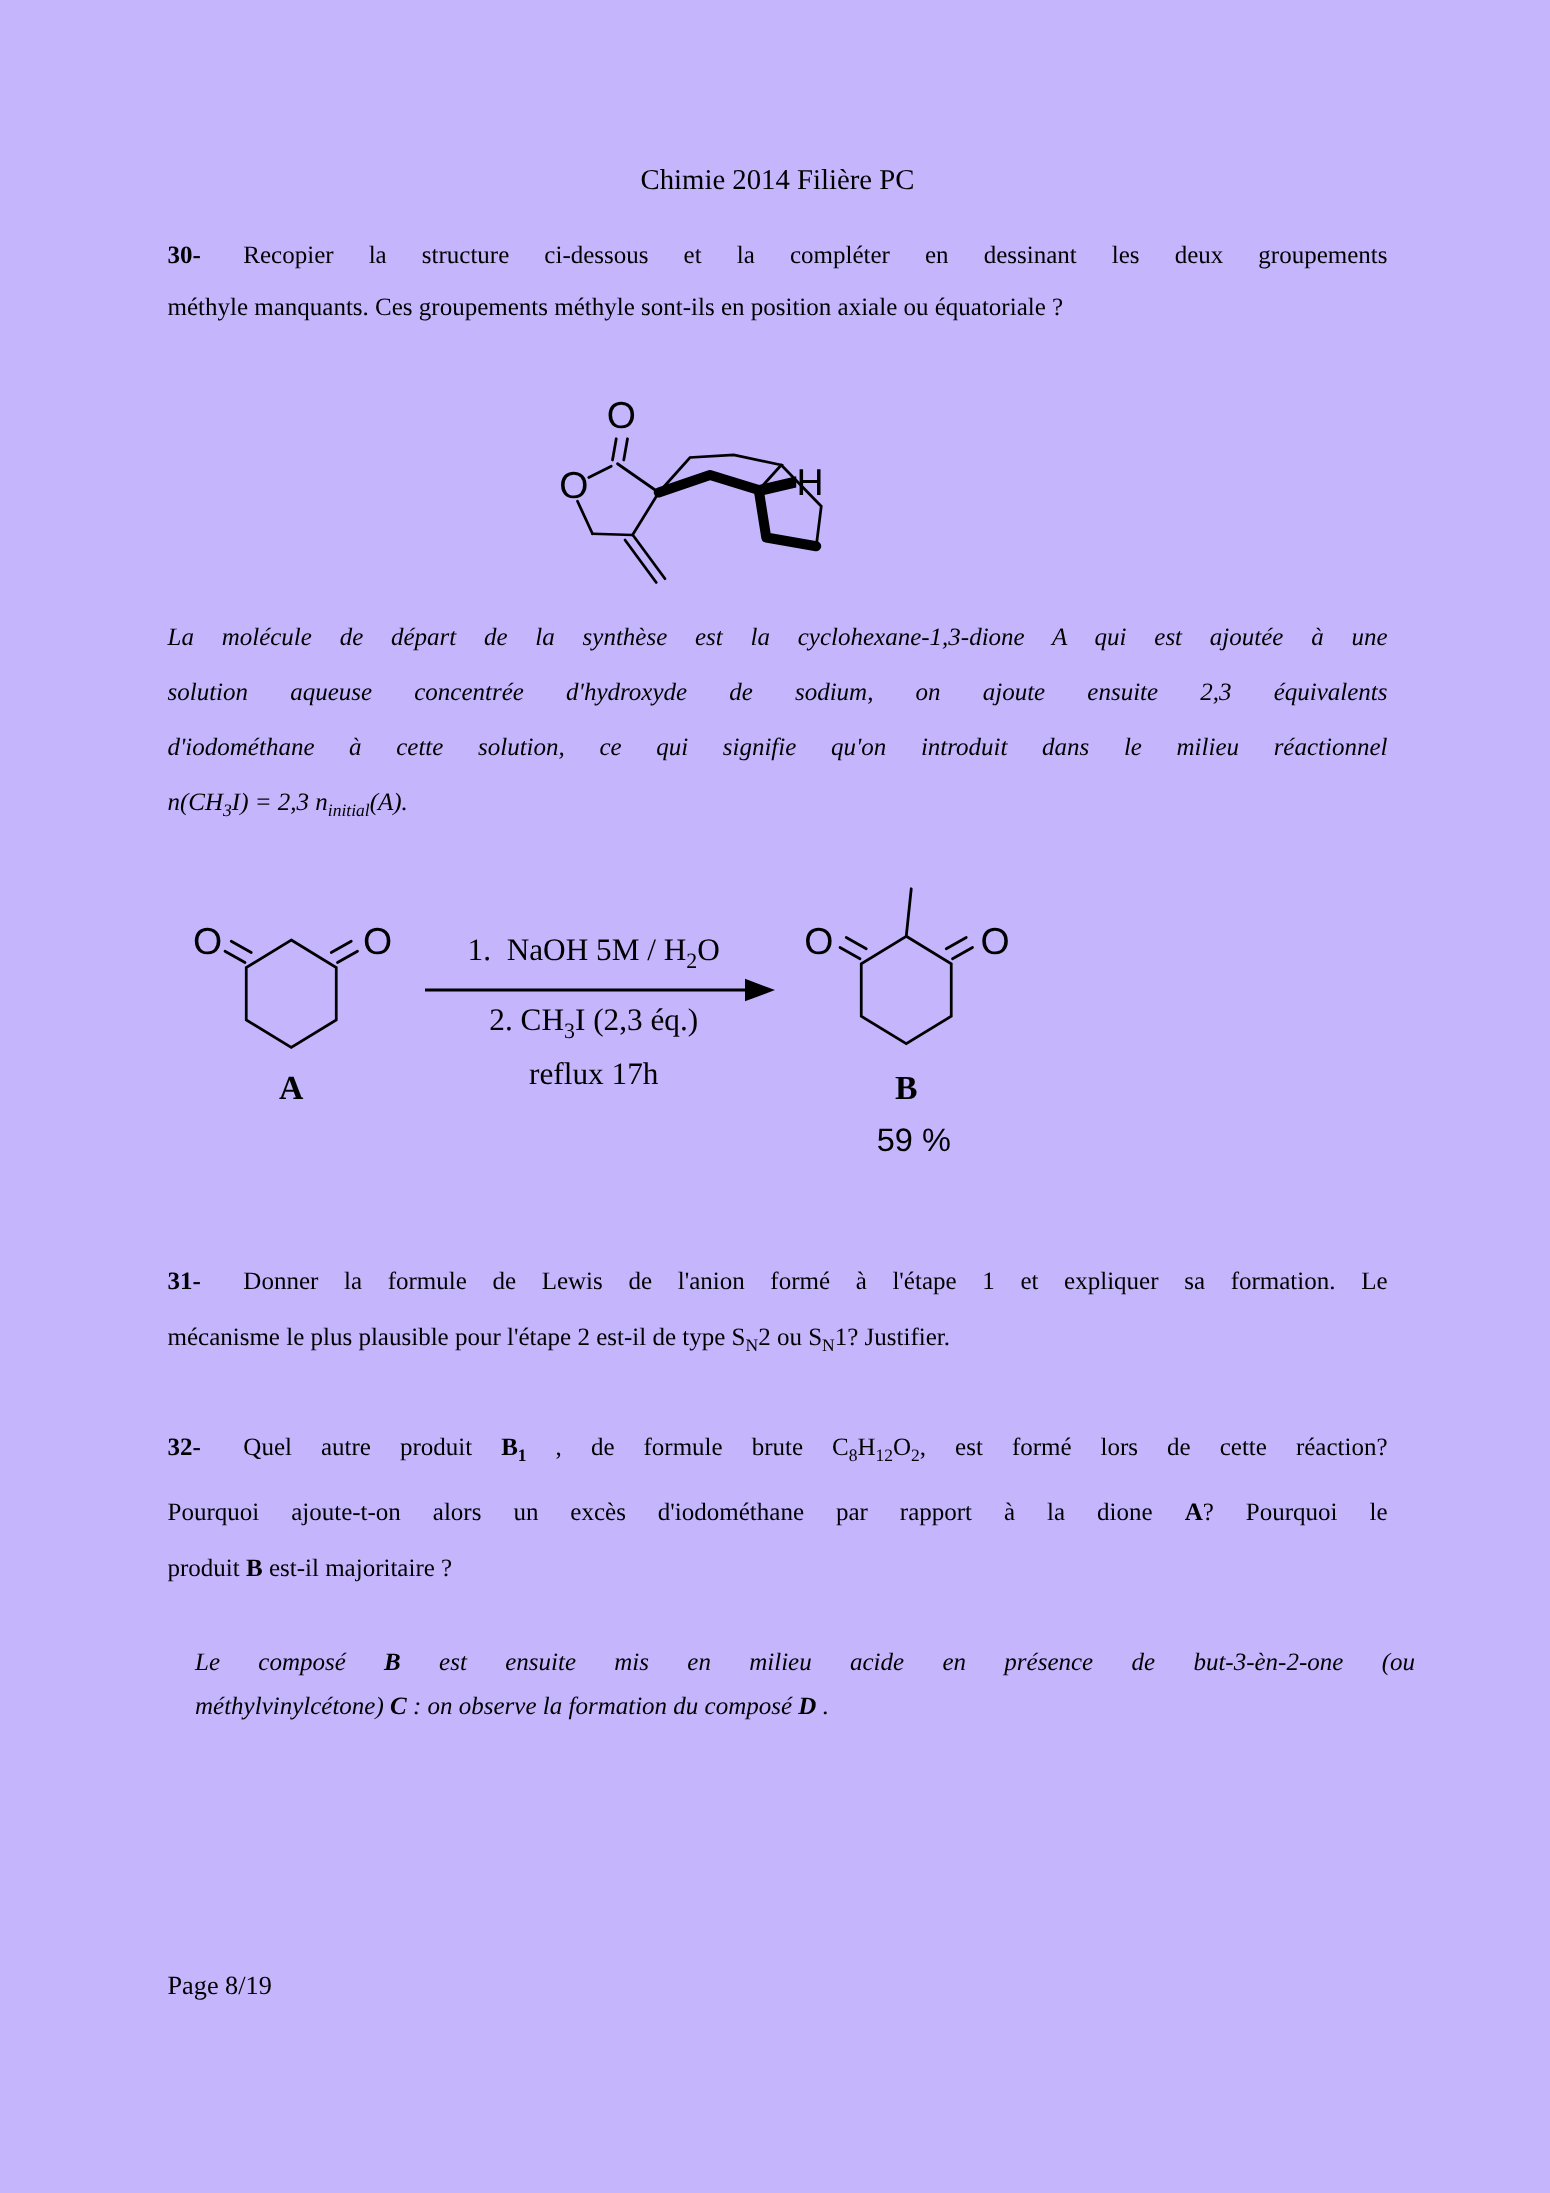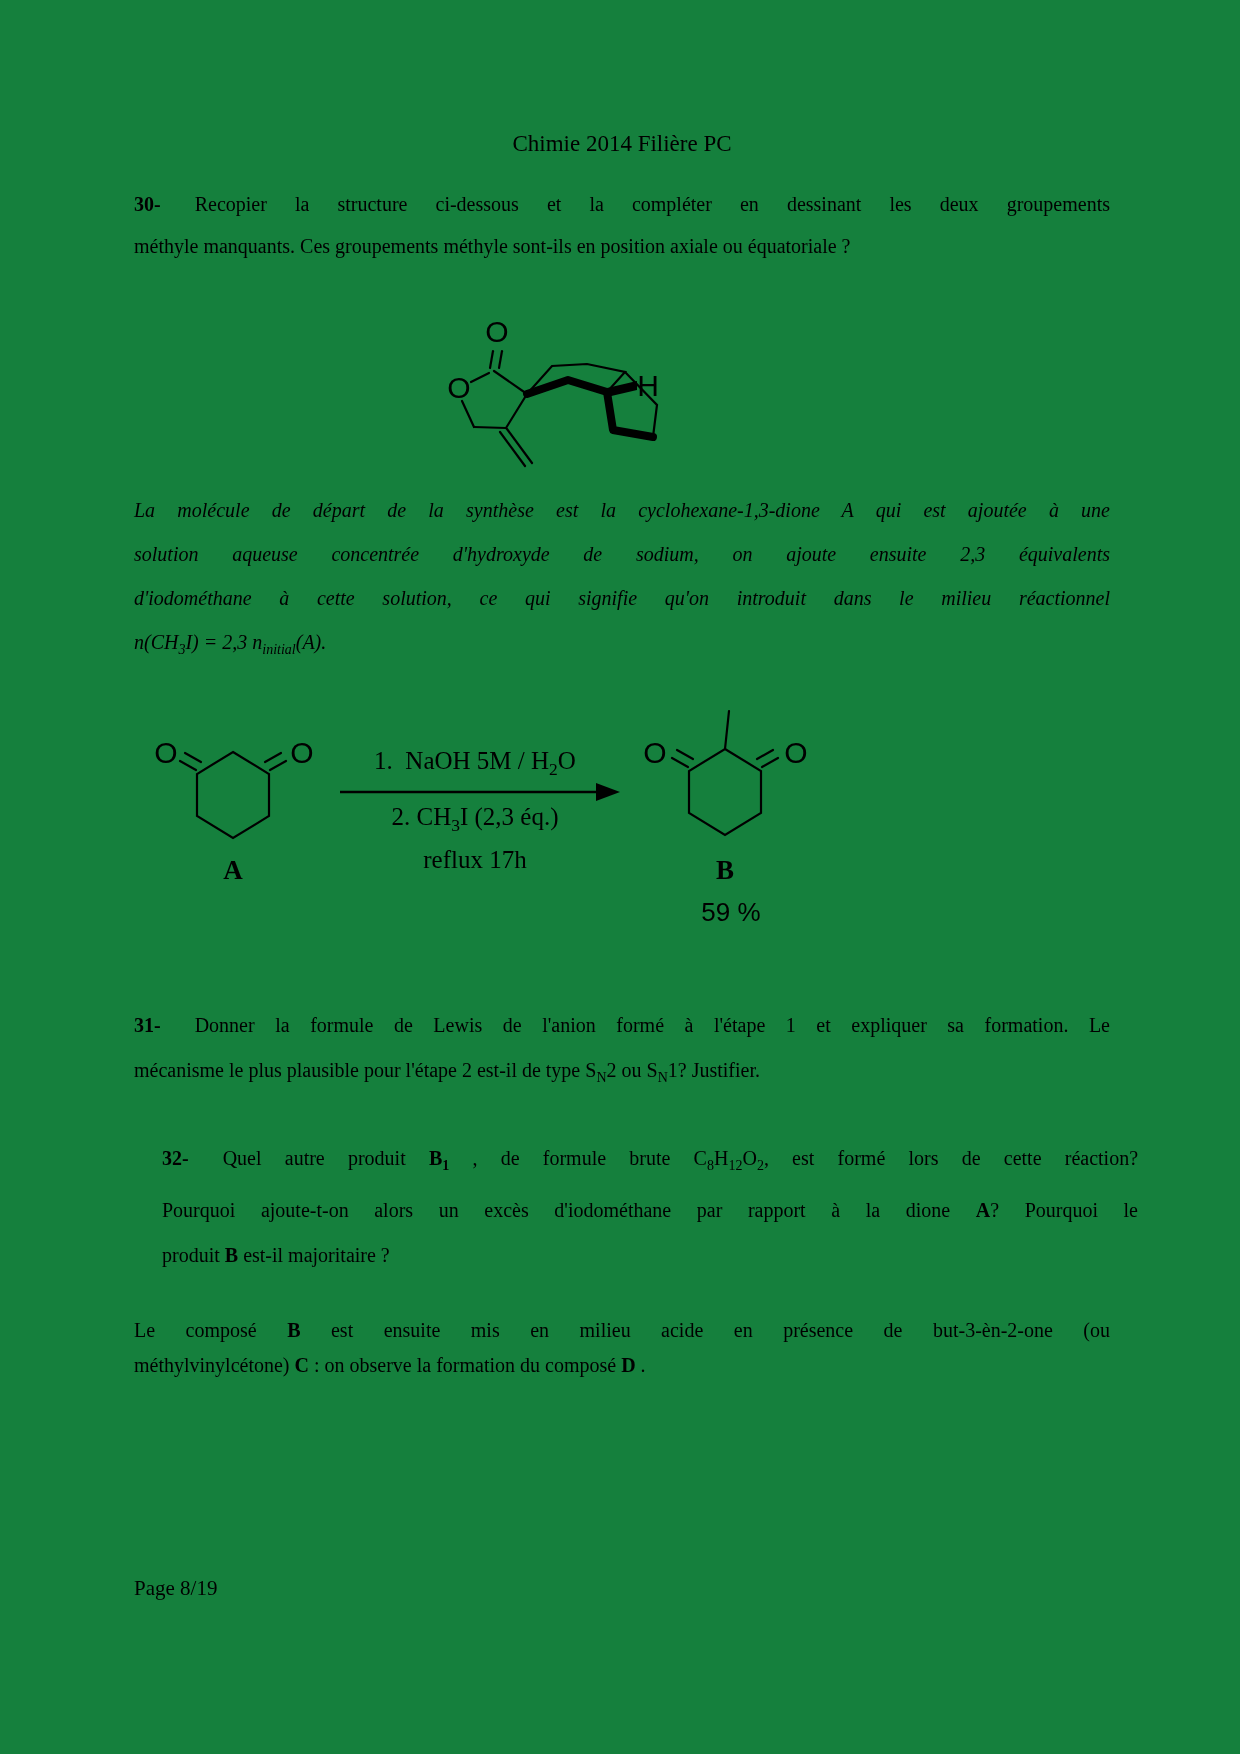--- a/index.html
+++ b/index.html
@@ -1,24 +1,24 @@
 <!DOCTYPE html>
 <html><head>
 <meta charset="utf-8">
 <style>
   html,body{margin:0;padding:0;background:#e8e8e8;}
-  .page{position:relative;width:1240px;height:1754px;background:#15803d;
+  .page{position:relative;width:1240px;height:1754px;background:#c4b5fd;
         font-family:"Liberation Serif",serif;color:#000;overflow:hidden;margin:0 auto;}
   .abs{position:absolute;}
   .title{left:134px;width:976px;top:131px;text-align:center;font-size:23px;}
   .para{left:134px;width:976px;font-size:20px;line-height:42px;}
   .para.q31{line-height:45px;font-family:Liberation Serif, serif;}
   .para.q32{line-height:45px;}
   .para.intro{font-style:italic;line-height:44px;}
-  .para.outro{line-height:35px;}
+  .para.outro{font-style:italic;line-height:35px;margin-left:22px;}
   .pline{text-align:justify;text-align-last:justify;}
   .pline.last{text-align:left;text-align-last:left;}
   .qnum{font-weight:bold;}
   .qtab{display:inline-block;width:34px;}
   .b{font-weight:bold;}
   .sub{vertical-align:sub;font-size:0.7em;}
   .bsub{vertical-align:sub;font-size:0.7em;font-weight:bold;}
   .cond{left:330px;width:290px;text-align:center;font-size:25px;font-family:"Liberation Serif",serif;}
   .cond .pline,.cond .pline.last{text-align:left;text-align-last:center;}
   .footer{left:134px;width:976px;top:1576px;font-size:21px;}
@@ -113,21 +113,21 @@
     </div>
   <div class="abs cond" style="top:846px;">
       <div class="pline last"><span>reflux 17h</span></div>
     </div>
 
   <div class="abs para q31" style="top:1003px;">
       <div class="pline"><span class="qnum">31-</span><span class="qtab"></span><span>Donner la formule de Lewis de l'anion formé à l'étape 1 et expliquer sa formation. Le</span></div>
       <div class="pline last"><span>mécanisme le plus plausible pour l'étape 2 est-il de type S</span><span class="sub">N</span><span>2 ou S</span><span class="sub">N</span><span>1? Justifier.</span></div>
     </div>
 
-  <div class="abs para q32" style="top:1136px;margin-left:28px;">
+  <div class="abs para q32" style="top:1136px;">
       <div class="pline"><span class="qnum">32-</span><span class="qtab"></span><span>Quel autre produit </span><span class="b">B</span><span class="bsub">1</span><span> , de formule brute C</span><span class="sub">8</span><span>H</span><span class="sub">12</span><span>O</span><span class="sub">2</span><span>, est formé lors de cette réaction?</span></div>
       <div class="pline"><span>Pourquoi ajoute-t-on alors un excès d'iodométhane par rapport à la dione </span><span class="b">A</span><span>? Pourquoi le</span></div>
       <div class="pline last"><span>produit </span><span class="b">B</span><span> est-il majoritaire ?</span></div>
     </div>
 
   <div class="abs para outro" style="top:1313px;">
       <div class="pline"><span>Le composé </span><span class="b">B</span><span> est ensuite mis en milieu acide en présence de but-3-èn-2-one (ou</span></div>
       <div class="pline last"><span>méthylvinylcétone) </span><span class="b">C</span><span> : on observe la formation du composé </span><span class="b">D</span><span> .</span></div>
     </div>
 

